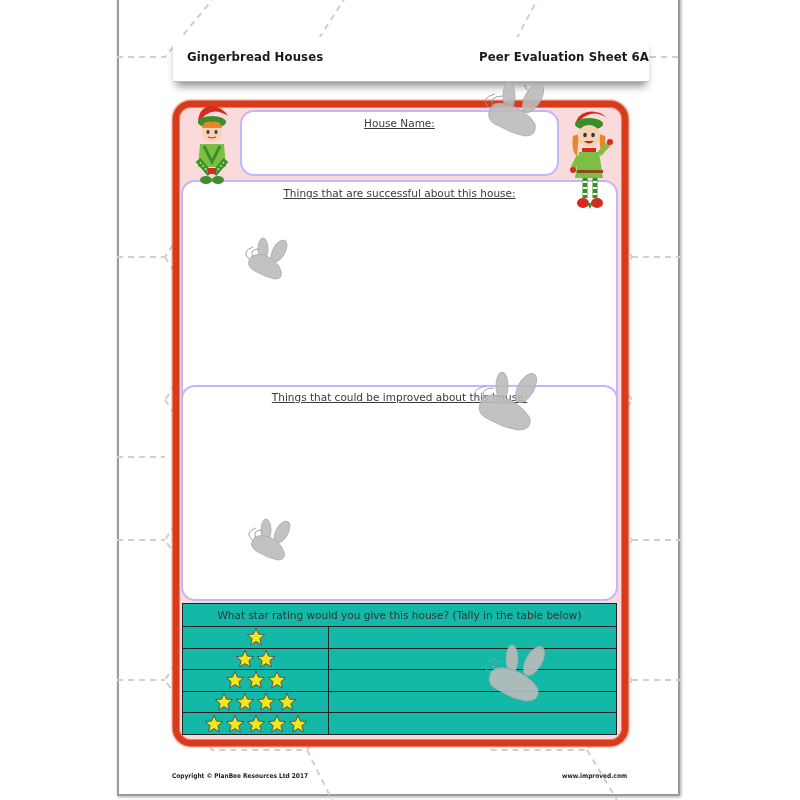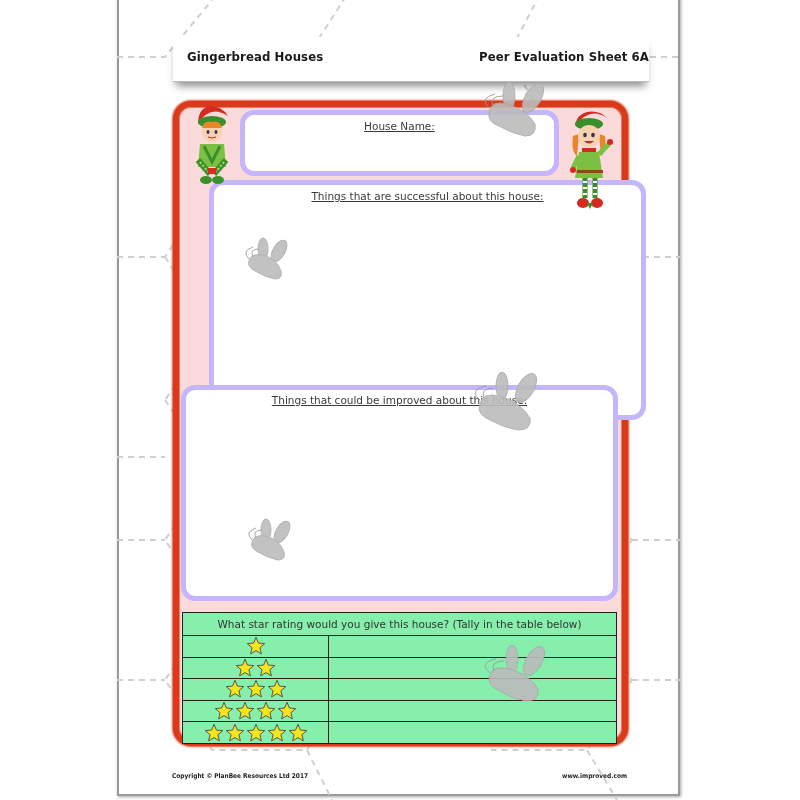--- a/index.html
+++ b/index.html
@@ -30,36 +30,35 @@
   .header-right { right: 0; }
   .frame {
     position: absolute; left: 173px; top: 101px; width: 455px; height: 645px;
     border-radius: 18px;
     border: 6px solid #d93a1c;
     box-sizing: border-box;
     background: #fadada;
     box-shadow: 0 0 0 1px #f07a5a inset, 0 0 2px 1px #e0512e;
   }
   .box {
-    position: absolute; background: #ffffff; border: 5px solid #c4b5fd;
+    position: absolute; background: #ffffff; border: 2px solid #c4b5fd;
     box-sizing: border-box; border-radius: 14px;
   }
   .box-label {
     position: absolute; left: 0; right: 0; text-align: center;
     font-family: "DejaVu Sans", sans-serif; font-size: 10.5px; color: #3a3a3a;
     text-decoration: underline;
   }
   .name-box { left: 240px; top: 110px; width: 319px; height: 66px; }
-  .success-box { left: 181px; top: 180px; width: 437px; height: 240px; margin-left: 28px; }
+  .success-box { left: 181px; top: 180px; width: 437px; height: 240px; }
   .improve-box { left: 181px; top: 385px; width: 437px; height: 216px; }
   .rating-table {
     position: absolute; left: 182px; top: 603px; width: 435px; height: 132px;
-    border: 1.5px solid #222; box-sizing: border-box; background: #86efac;
+    border: 1.5px solid #222; box-sizing: border-box; background: #14b8a6;
     border-collapse: collapse;
-    margin-top: 9px;
   }
   .rating-header {
     height: 22px; border-bottom: 1.5px solid #222; text-align: center;
     font-size: 10.5px; color: #333; line-height: 22px; font-family: "DejaVu Sans", sans-serif;
   }
   .rating-row {
     display: flex; height: 21.5px; border-bottom: 1.2px solid #222; box-sizing: border-box;
   }
   .rating-row:last-child { border-bottom: none; }
   .stars-cell {

